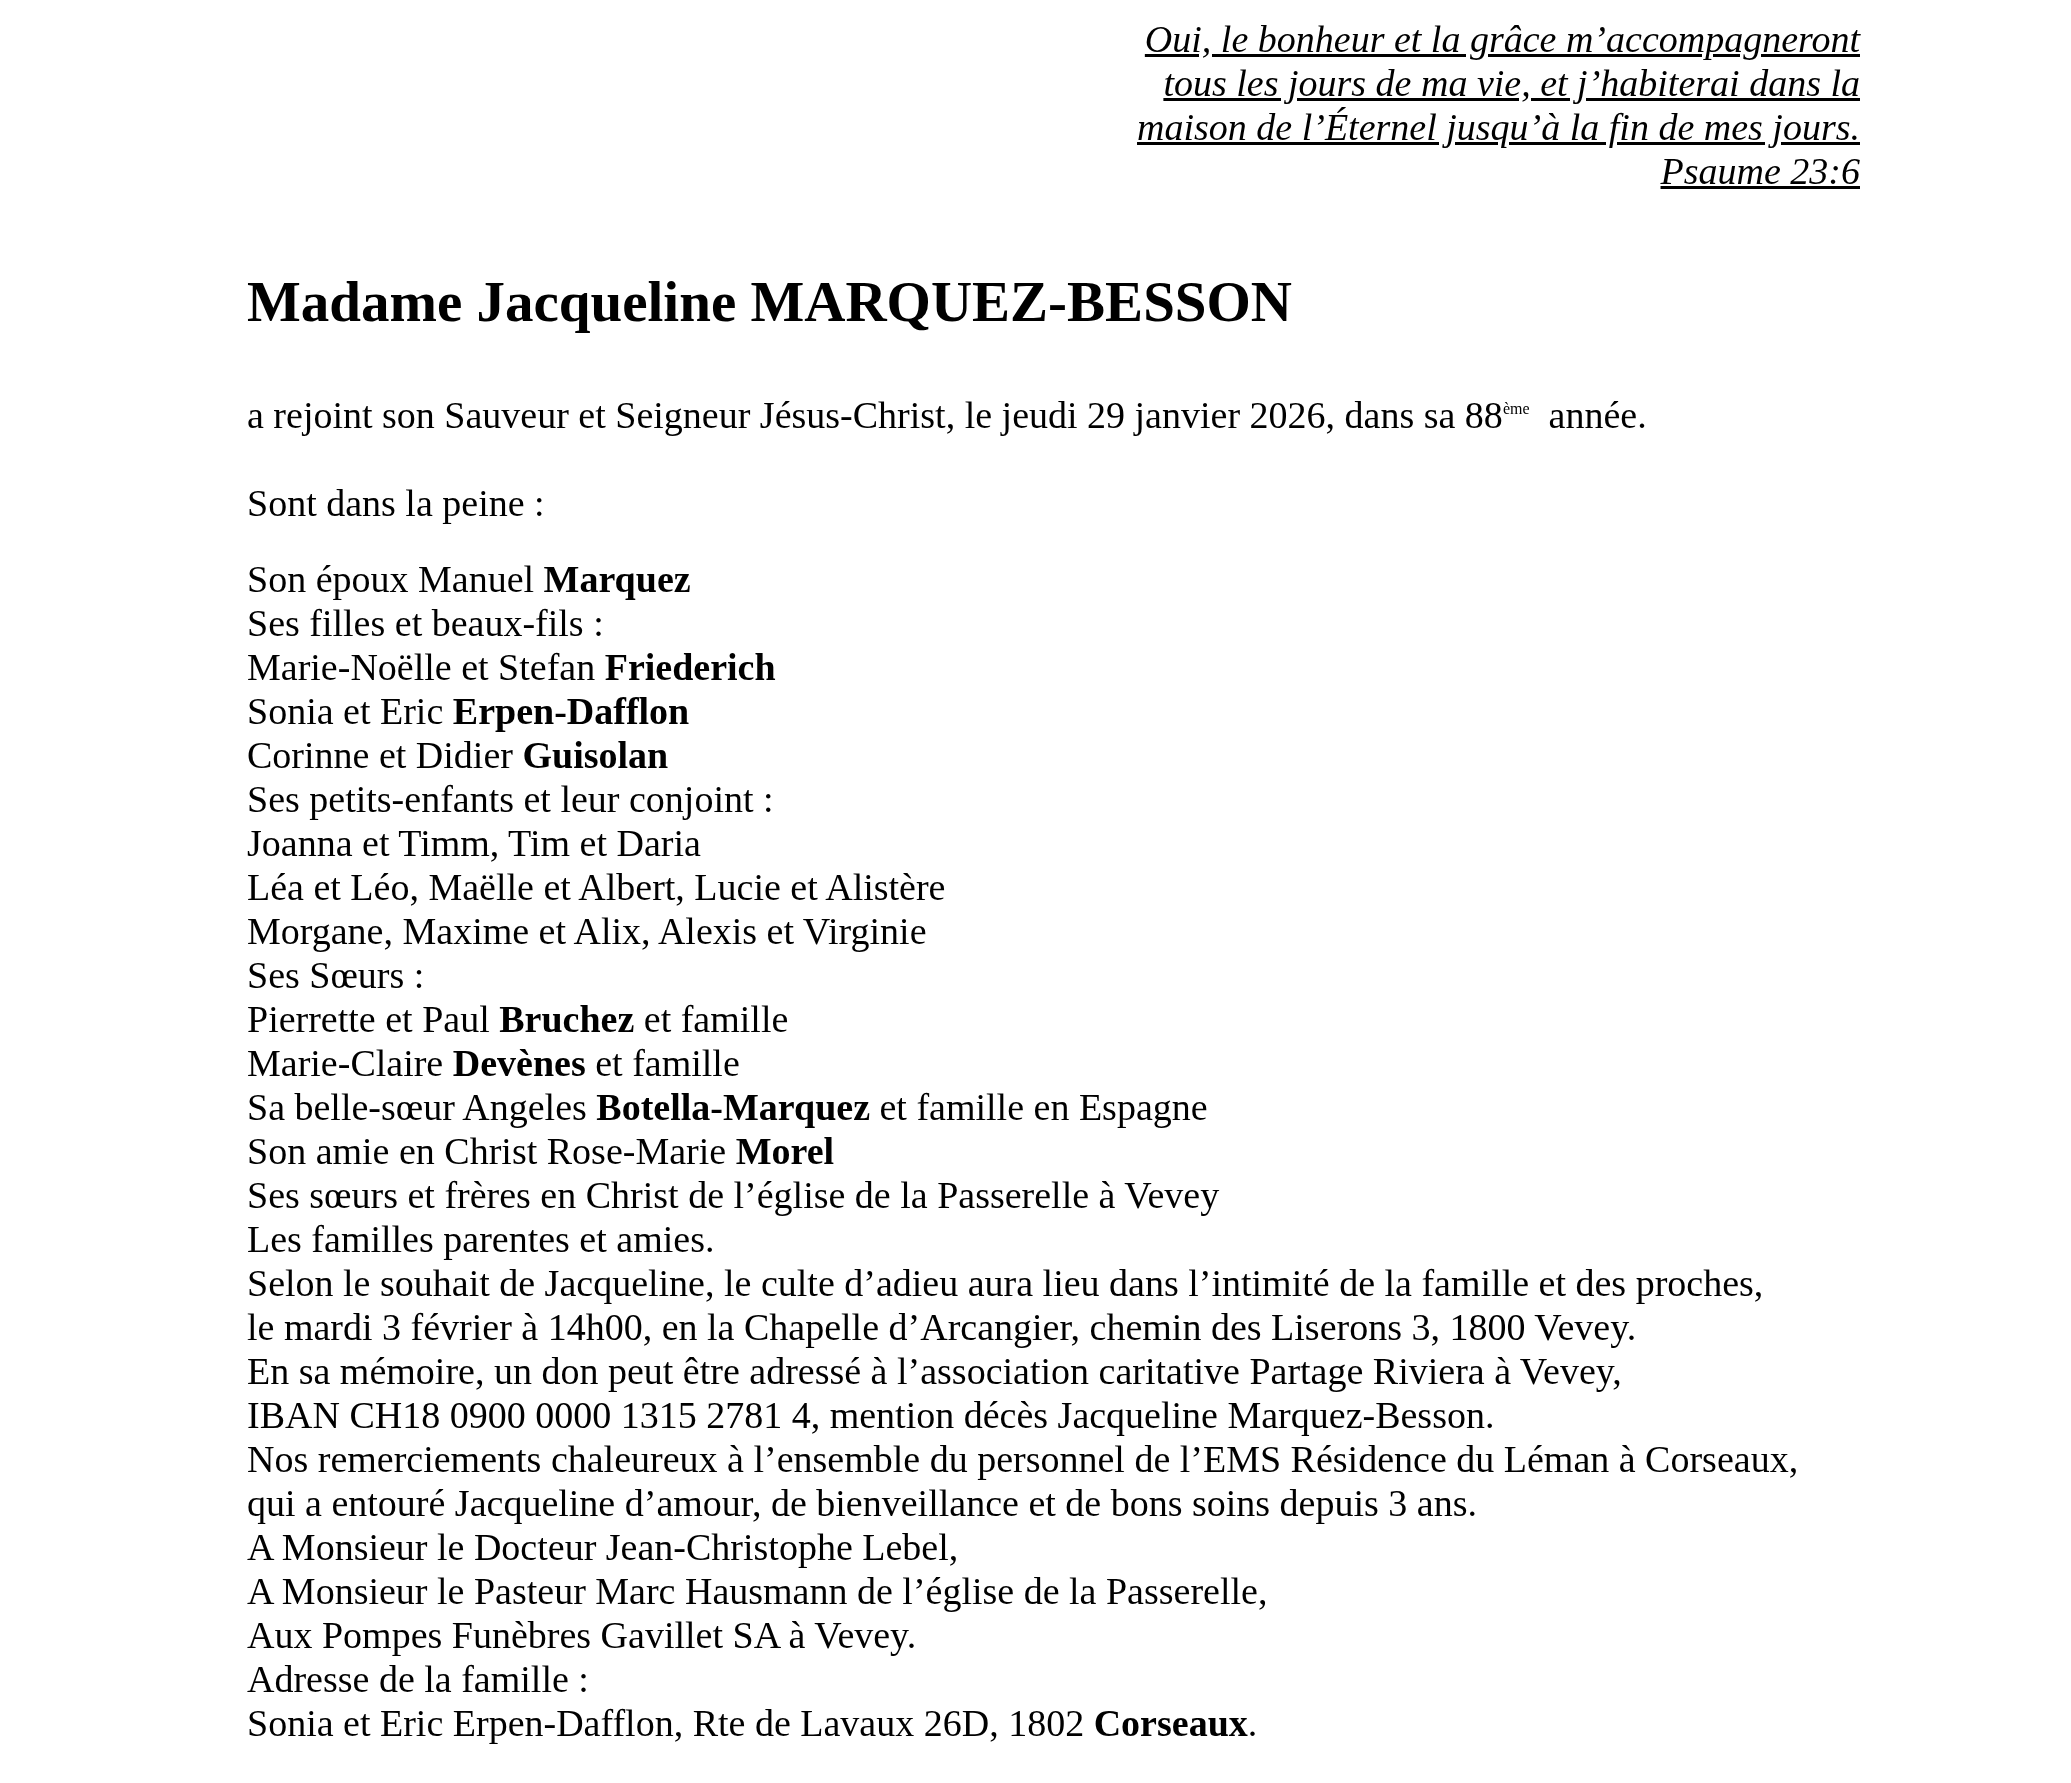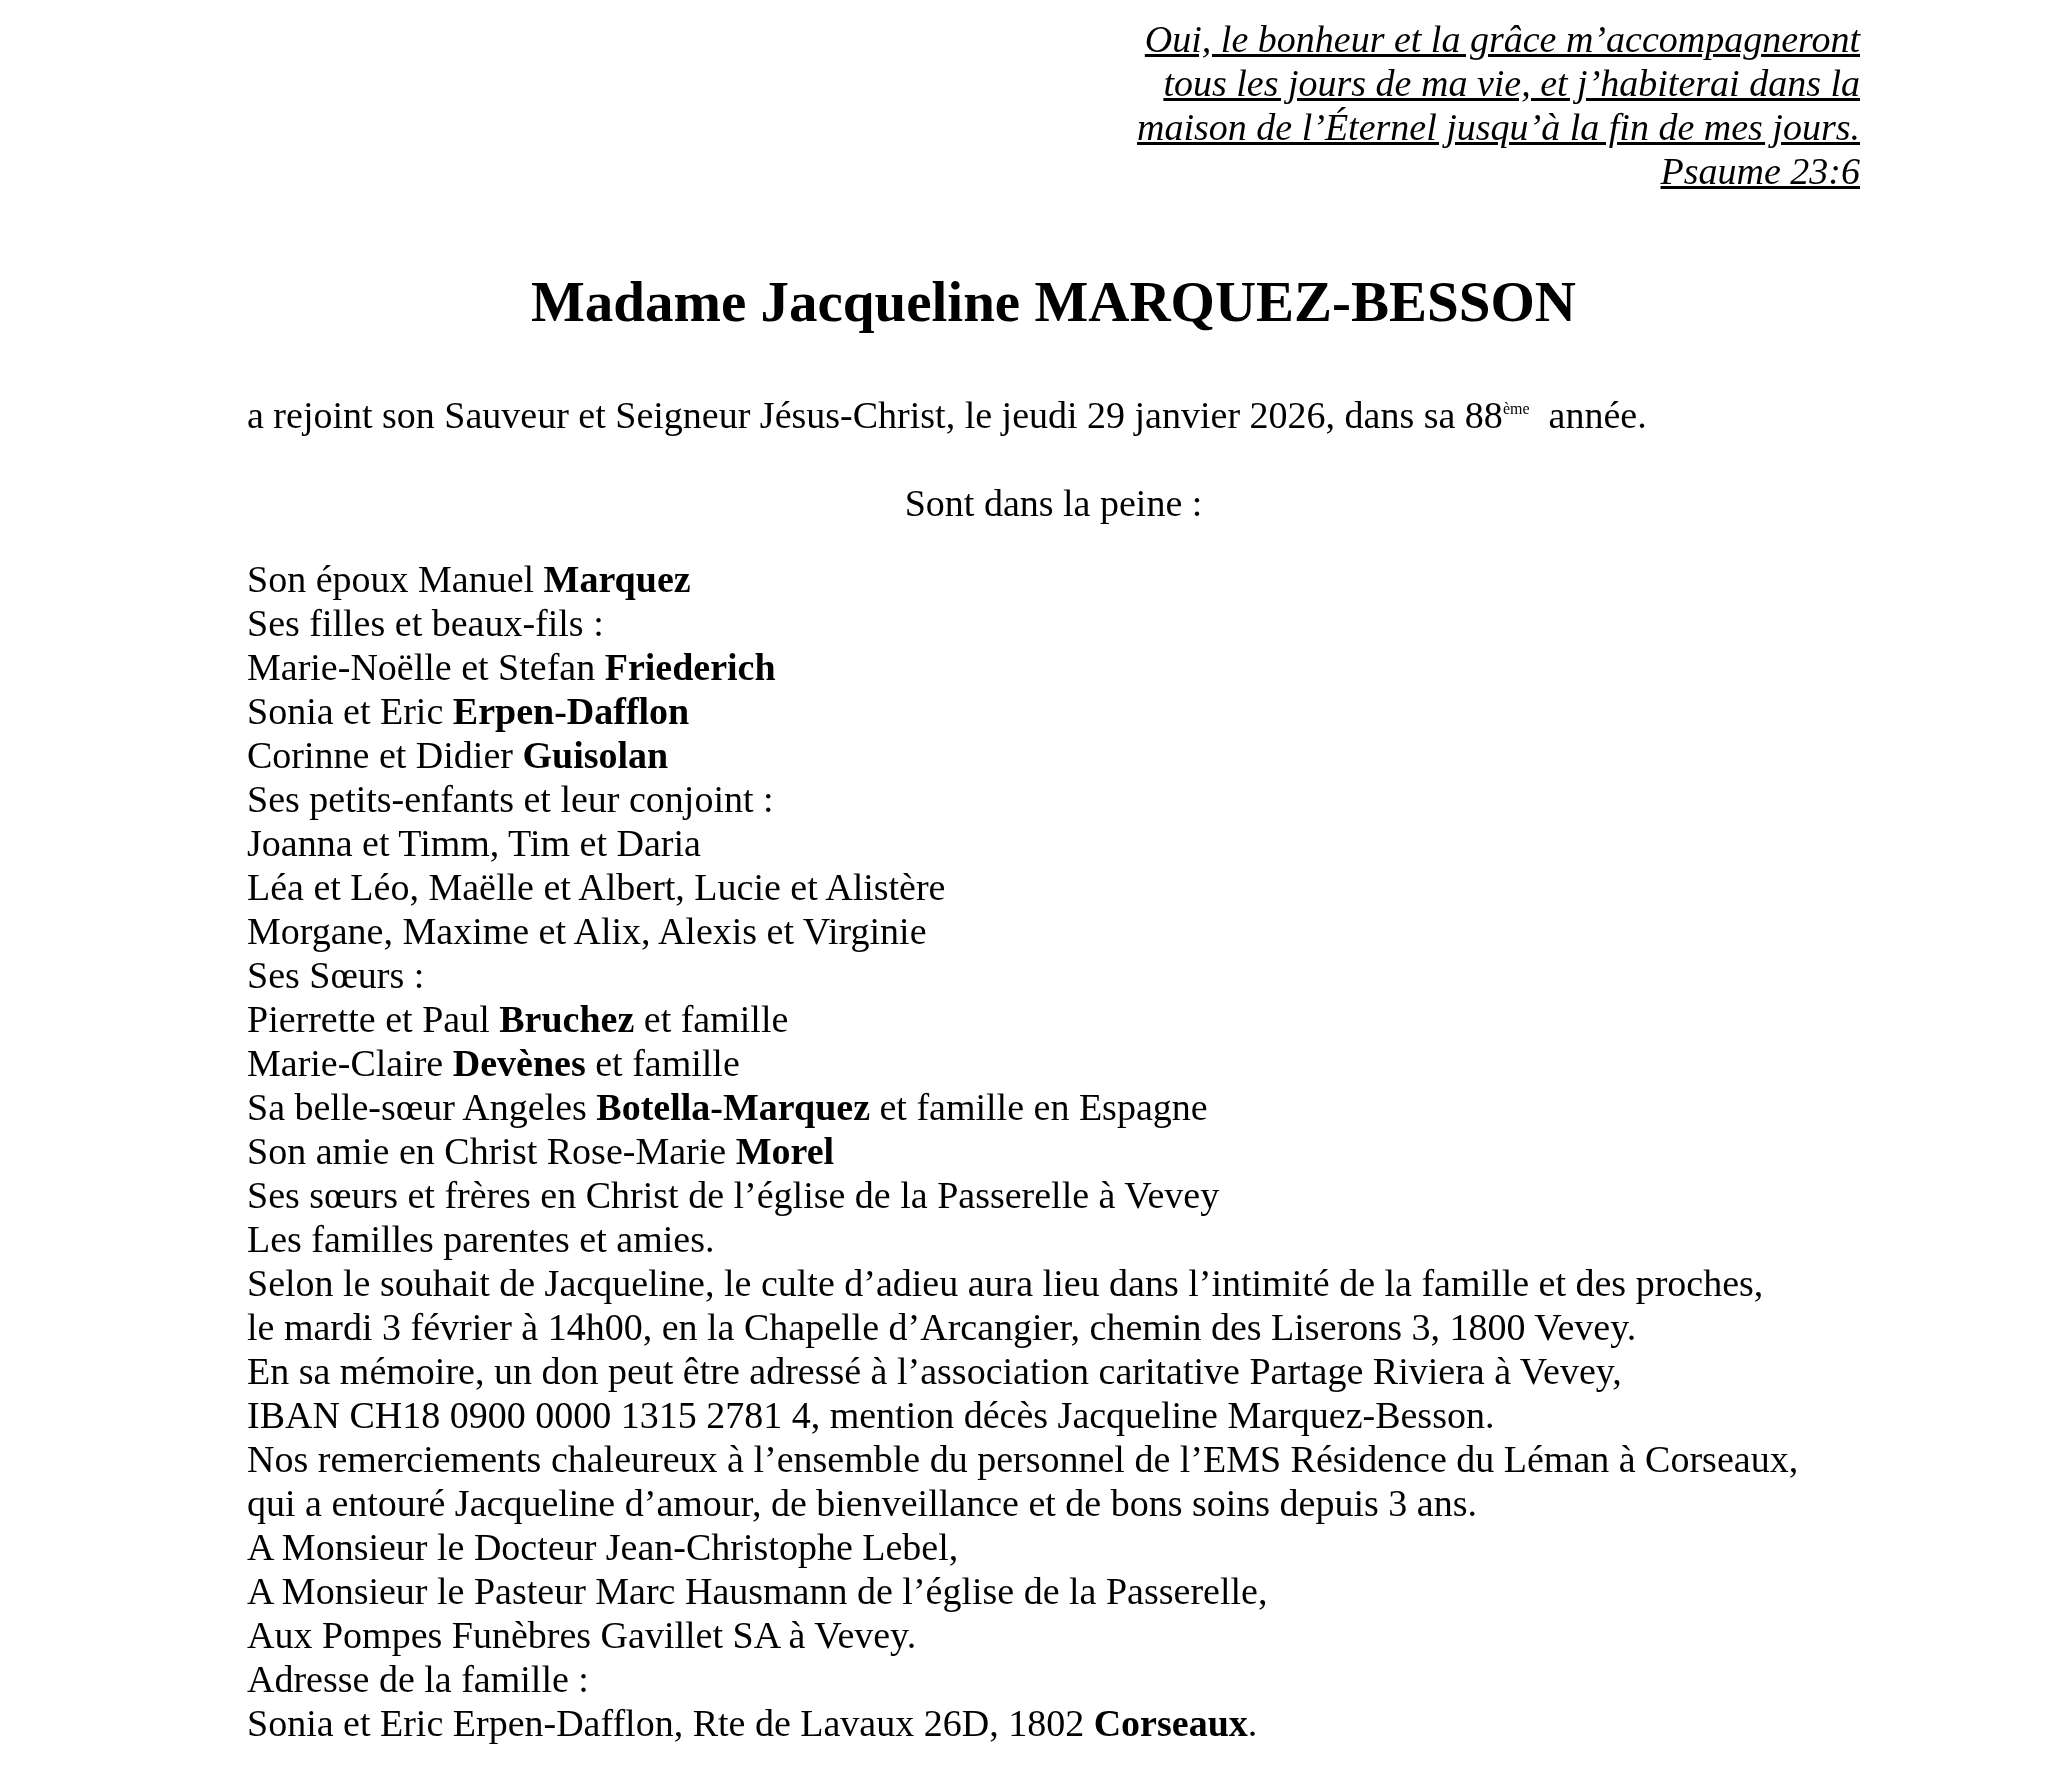--- a/index.html
+++ b/index.html
@@ -20,39 +20,38 @@
     line-height: 44px;
     overflow: hidden;
   }
   .epigraph {
     text-align: right;
     font-style: italic;
   }
   .epigraph .line { white-space: nowrap; text-decoration: underline; }
   .title {
     margin: 75px 0 0 0;
-    text-align: center;
+    text-align: left;
     font-weight: bold;
     font-size: 57px;
     line-height: 67px;
     white-space: nowrap;
   }
   .intro {
     margin: 58px 0 0 0;
     white-space: nowrap;
   }
   .intro sup {
     font-size: 16px;
     line-height: 0;
     vertical-align: super;
   }
   .section-heading {
     margin: 44px 0 0 0;
     white-space: nowrap;
-    text-align: center;
   }
   .body-list {
     margin-top: 32px;
   }
   .line {
     min-height: 44px;
     white-space: nowrap;
   }
   .bold { font-weight: bold; }
 </style>

